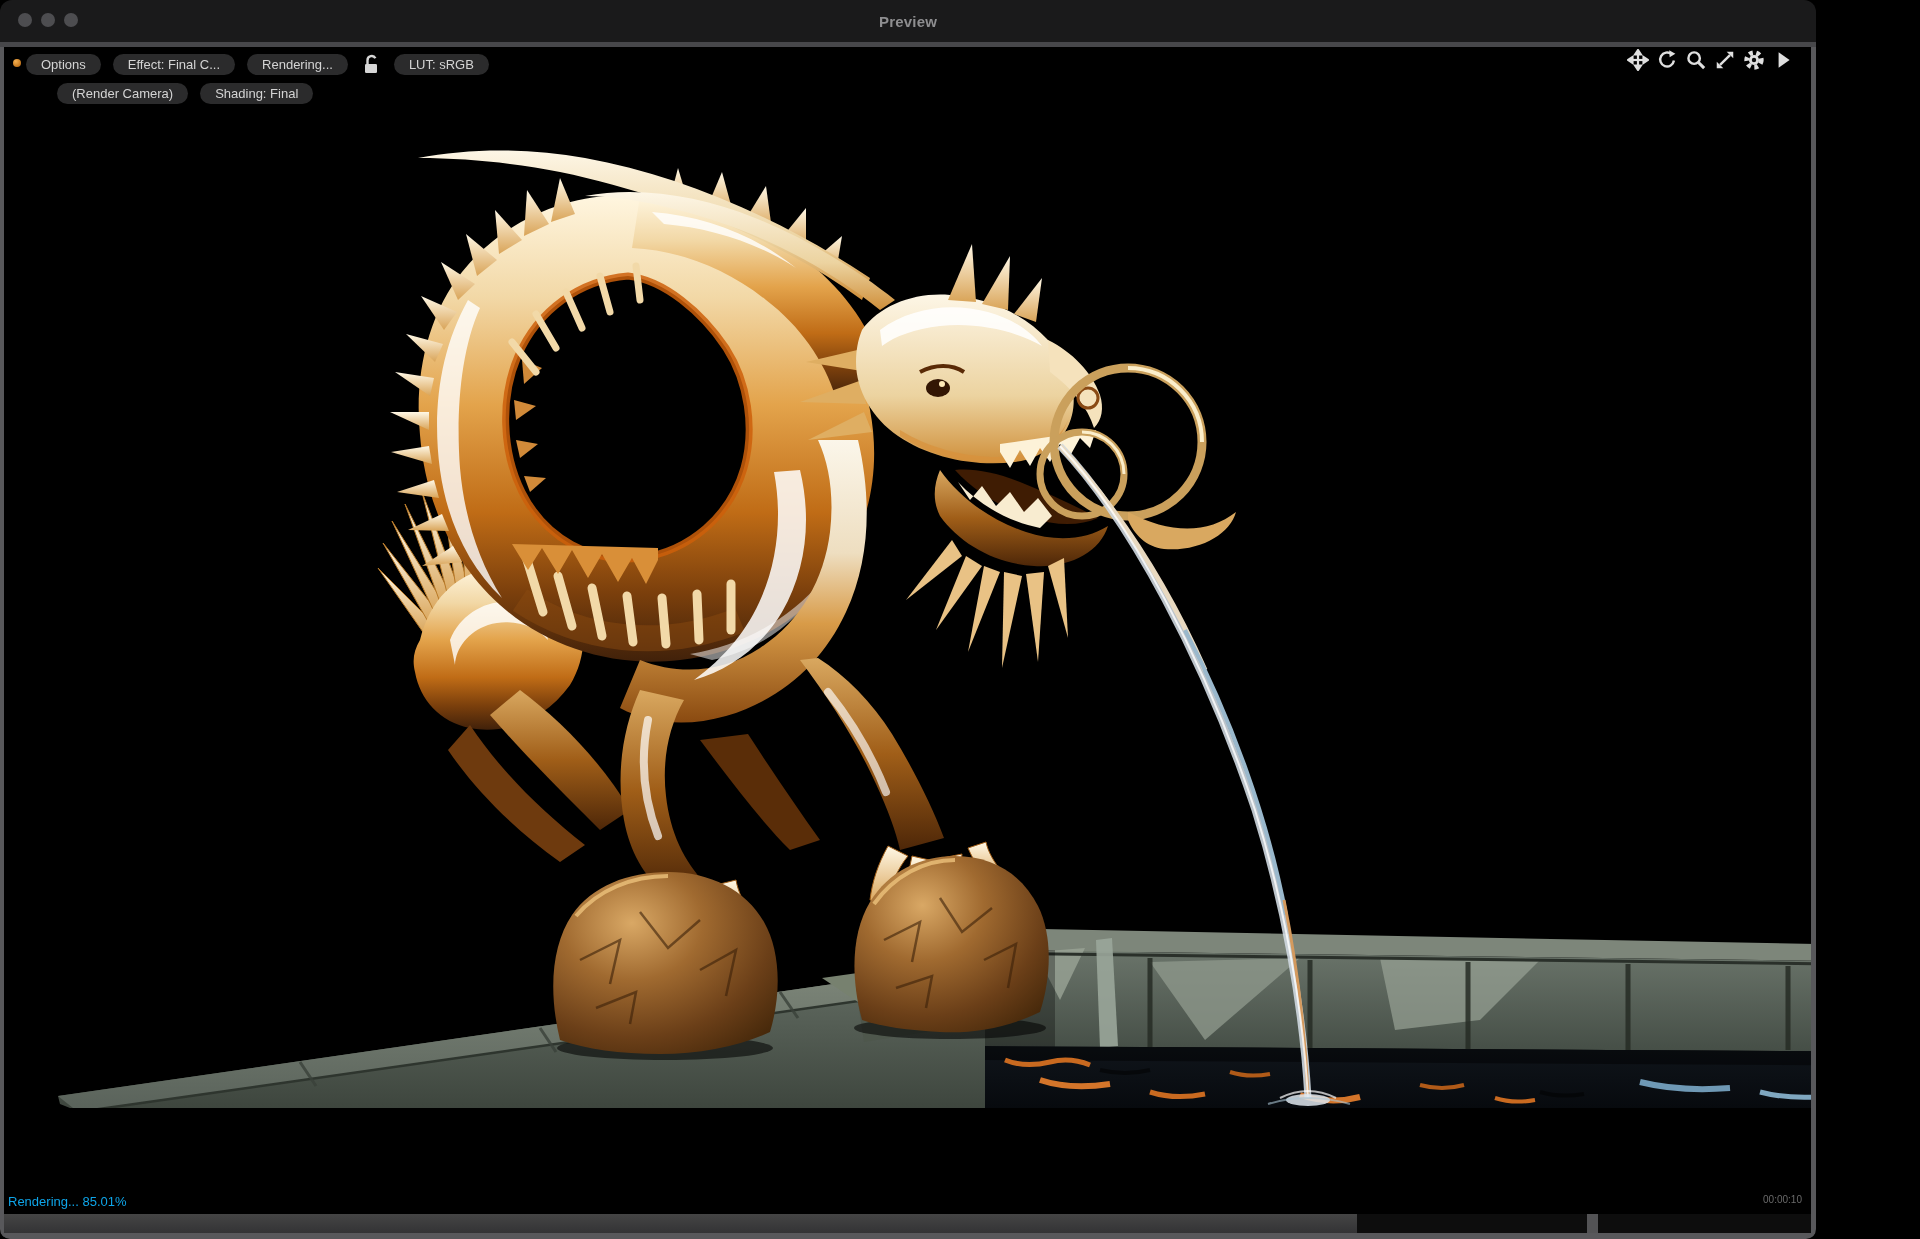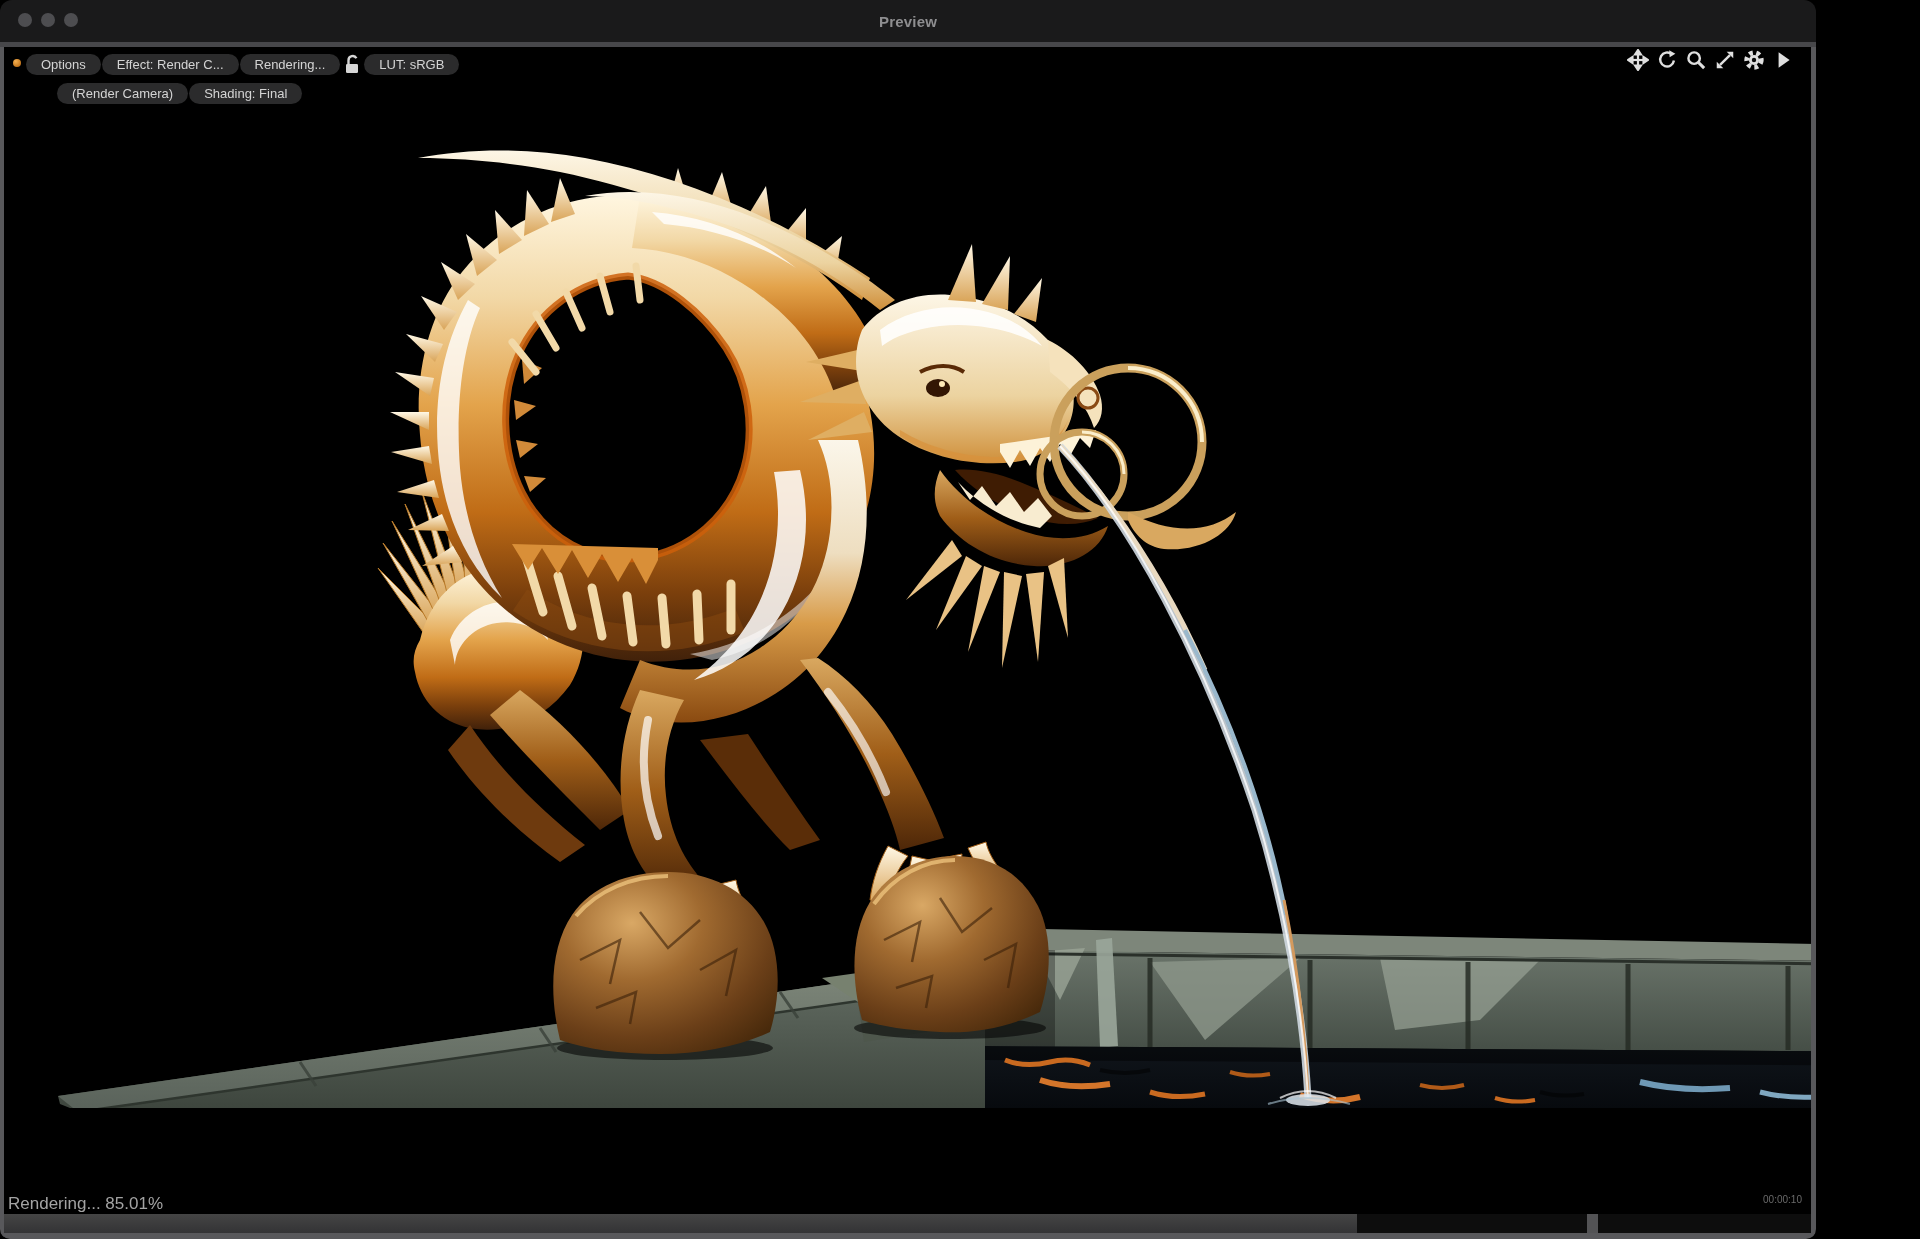--- a/index.html
+++ b/index.html
@@ -12,33 +12,33 @@
   .win-title{position:absolute;left:0;top:0;width:100%;height:42px;display:flex;align-items:center;justify-content:center;
     color:#8e8e90;font-size:15px;font-weight:bold;letter-spacing:.2px;}
   .separator{position:absolute;left:0;top:42px;width:100%;height:5px;background:#47474a;z-index:30;}
   
   .b-left{position:absolute;left:0;top:47px;bottom:0;width:4px;background:#58585b;z-index:40;}
   .b-right{position:absolute;right:0;top:47px;bottom:0;width:5px;background:#58585b;z-index:40;}
   .b-bottom{position:absolute;left:0;right:0;bottom:0;height:6px;background:#58585b;z-index:40;}
   
   svg.scene{position:absolute;left:0;top:0;z-index:1;}
   
-  .tb-row{position:absolute;display:flex;gap:1px;z-index:35;}
+  .tb-row{position:absolute;display:flex;gap:12px;z-index:35;}
   .tb-row.r1{left:26px;top:54px;}
   .tb-row.r2{left:57px;top:83px;}
   .tb-btn{height:21px;background:#2b2b2c;border-radius:11px;color:#d4d4d4;font-size:13px;
     display:inline-flex;align-items:center;justify-content:center;padding:0 15px;white-space:nowrap;}
   .indicator{position:absolute;left:13px;top:59px;width:8px;height:8px;border-radius:50%;
     background:radial-gradient(circle at 35% 30%,#f5b050,#b05f08);z-index:35;}
   .lockwrap{display:inline-flex;align-items:center;justify-content:center;width:22px;height:21px;}
   .view-icons{position:absolute;right:22px;top:49px;display:flex;gap:7px;align-items:center;z-index:35;}
   .vicon{width:22px;height:22px;display:inline-flex;align-items:center;justify-content:center;}
   
   .status-row{position:absolute;left:0;right:0;top:1193px;height:20px;z-index:35;}
-  .status-text{position:absolute;left:8px;top:1px;color:#a3a3a3;font-size:17px;}
+  .status-text{position:absolute;left:8px;top:1px;color:#0ea5e9;font-size:13px;}
   .status-time{position:absolute;right:14px;top:1px;color:#6a6a6a;font-size:10px;}
   .progress{position:absolute;left:4px;right:5px;top:1214px;height:19px;background:#0d0d0d;z-index:35;}
   .progress .fill{position:absolute;left:0;top:0;height:100%;width:0;
     background:linear-gradient(#454545,#333335);}
   .progress .marker{position:absolute;top:0;height:100%;width:11px;background:#535355;}
 </style>
 </head>
 <body>
 
 <div class="window">
@@ -317,21 +317,21 @@
       <span></span>
     </div>
     <div class="win-title">Preview</div>
   </div>
   <div class="separator"></div>
 
   <span class="indicator"></span>
 
   <div class="tb-row r1">
     <div class="tb-btn">Options</div>
-    <div class="tb-btn">Effect: Render C...</div>
+    <div class="tb-btn">Effect: Final C...</div>
     <div class="tb-btn">Rendering...</div>
     <span class="lockwrap">
       <svg width="20" height="21" viewBox="0 0 20 21">
         <path d="M6.5,10 V6.2 A4.2,4.2 0 0 1 14.4,4.2" fill="none" stroke="#d6d6d6" stroke-width="2.4"></path>
         <rect x="4" y="10" width="12" height="9" rx="1.3" fill="#d6d6d6"></rect>
       </svg>
     </span>
     <div class="tb-btn">LUT: sRGB</div>
   </div>
 

